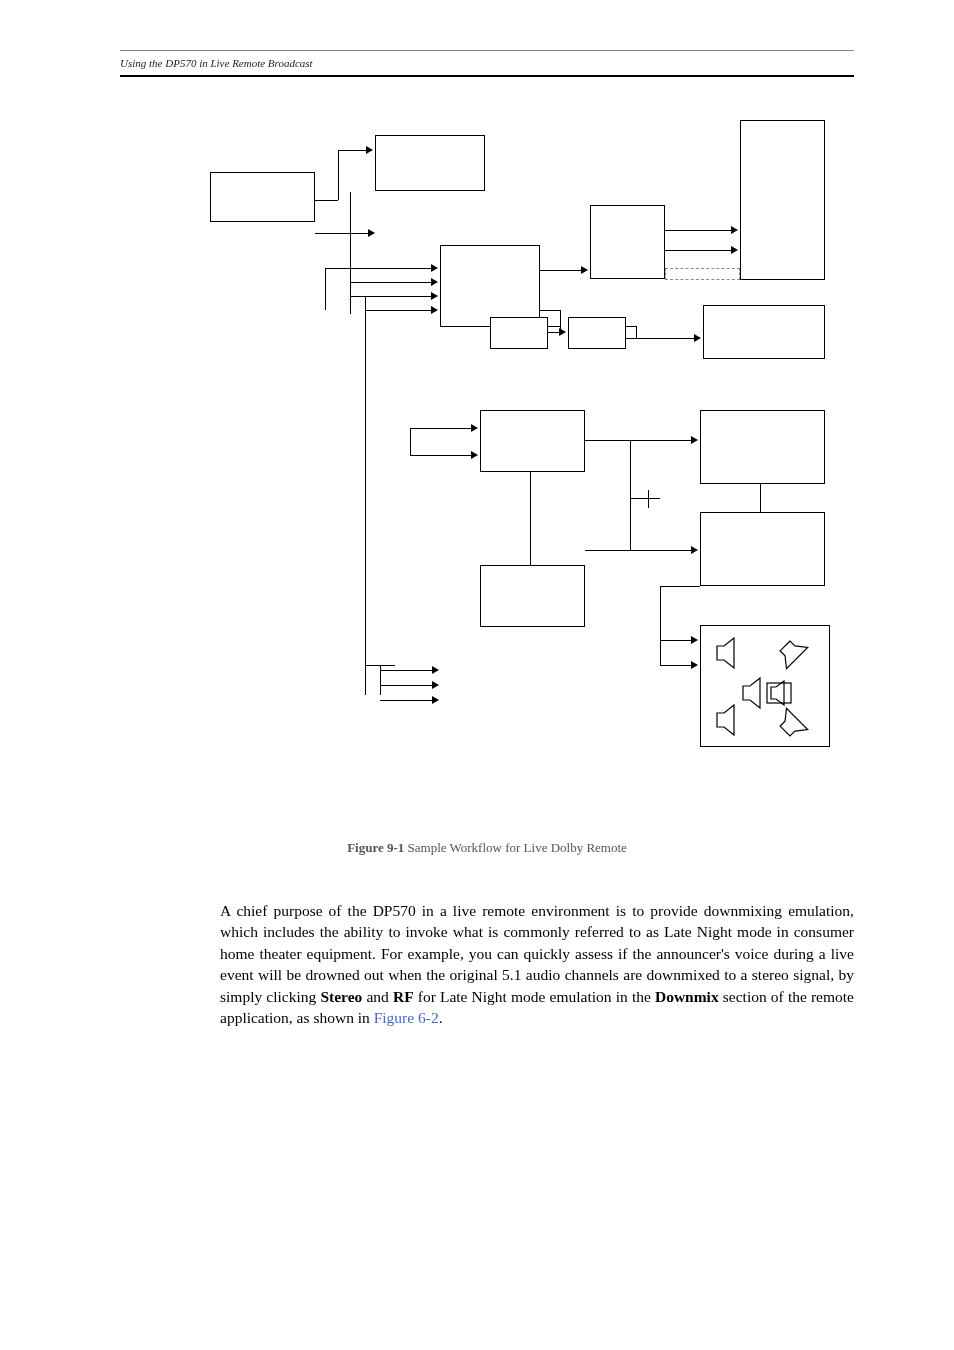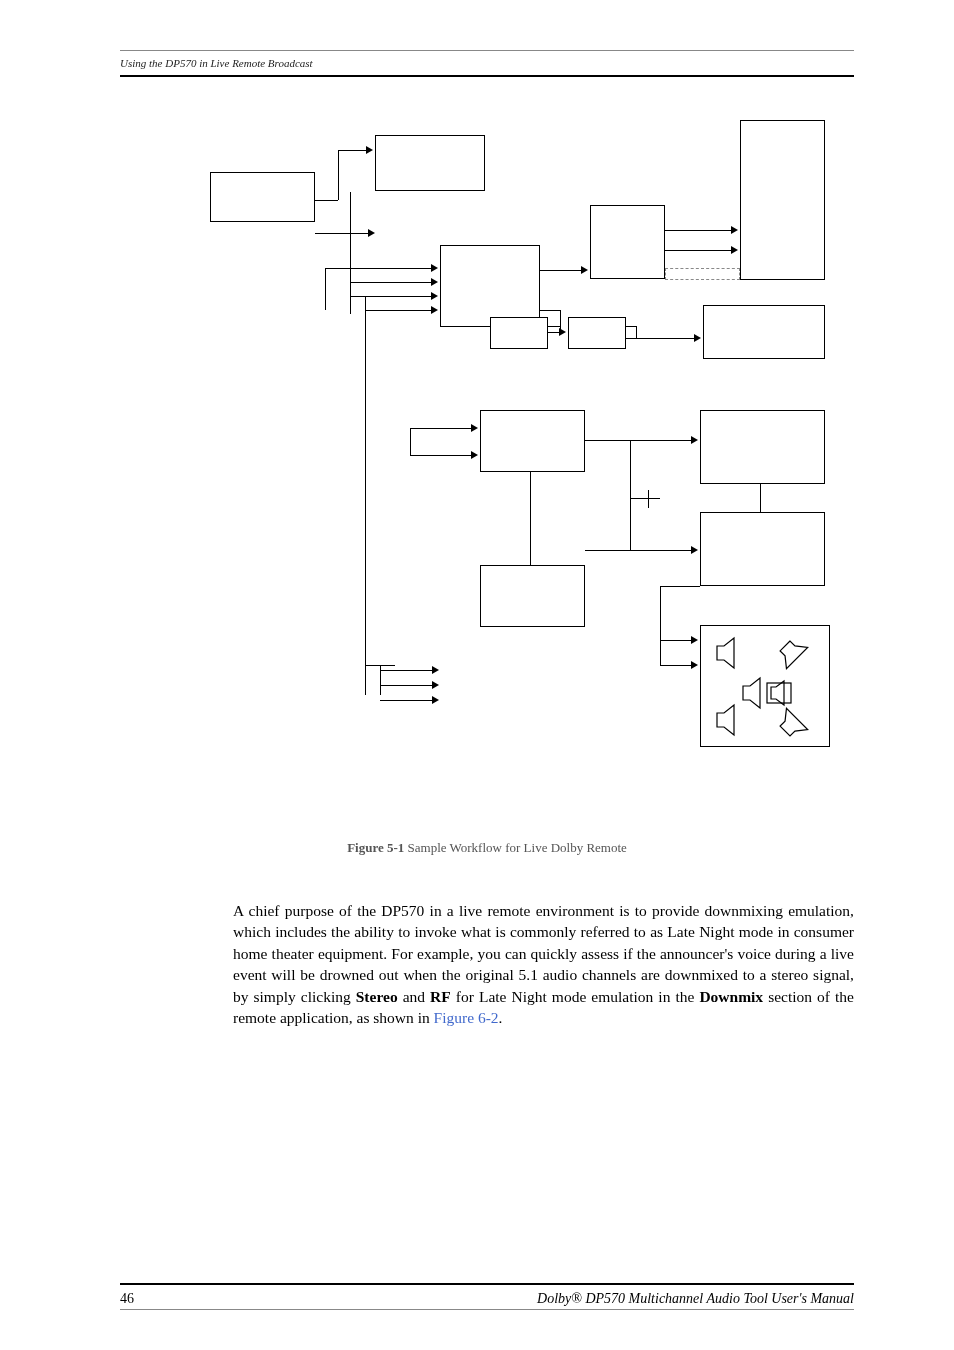--- a/index.html
+++ b/index.html
@@ -84,21 +84,20 @@
   }
   .body-text {
     position: absolute;
     top: 900px;
     left: 220px;
     right: 100px;
     font-size: 15.5px;
     line-height: 1.38;
     text-align: justify;
     color: #000;
-    margin-left: 13px;
   }
   .bold { font-weight: bold; }
   .link { color: #4169cc; }
   .footer {
     position: absolute;
     bottom: 40px;
     left: 120px;
     right: 100px;
     border-top: 2px solid #000;
     padding-top: 6px;
@@ -243,26 +242,22 @@
     <div class="arrow-line" style="left:450px; top:530px; width:33px;"></div>
     <div class="arrow-head" style="left:481px; top:526px;"></div>
     <div class="arrow-line" style="left:450px; top:555px; width:33px;"></div>
     <div class="arrow-head" style="left:481px; top:551px;"></div>
     <div class="v-line" style="left:450px; top:476px; height:80px;"></div>
     <div class="arrow-line" style="left:450px; top:476px; width:40px; transform:rotate(0);"></div>
 
   </div>
 
   <div class="caption">
-    <span class="bold">Figure 5-1</span>
+    <span class="bold">Figure 9-1</span>
     <span> </span>
     <span>Sample Workflow for Live Dolby Remote</span>
   </div>
 
   <div class="body-text">
     <span>A chief purpose of the DP570 in a live remote environment is to provide downmixing emulation, which includes the ability to invoke what is commonly referred to as Late Night mode in consumer home theater equipment. For example, you can quickly assess if the announcer's voice during a live event will be drowned out when the original 5.1 audio channels are downmixed to a stereo signal, by simply clicking </span><span class="bold">Stereo</span><span> and </span><span class="bold">RF</span><span> for Late Night mode emulation in the </span><span class="bold">Downmix</span><span> section of the remote application, as shown in </span><span class="link">Figure 6-2</span><span>.</span>
   </div>
 
-  <div class="footer">
-    <span class="footer-page">46</span>
-    <span class="footer-title">Dolby® DP570 Multichannel Audio Tool User's Manual</span>
-  </div>
 </div>
 
 </body></html>

